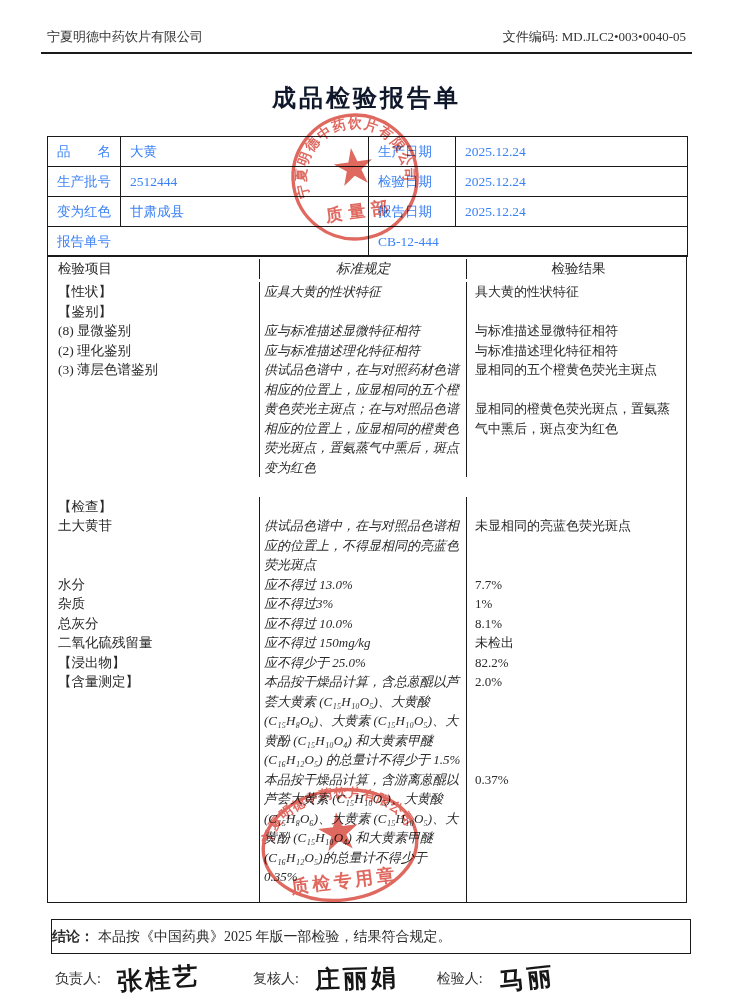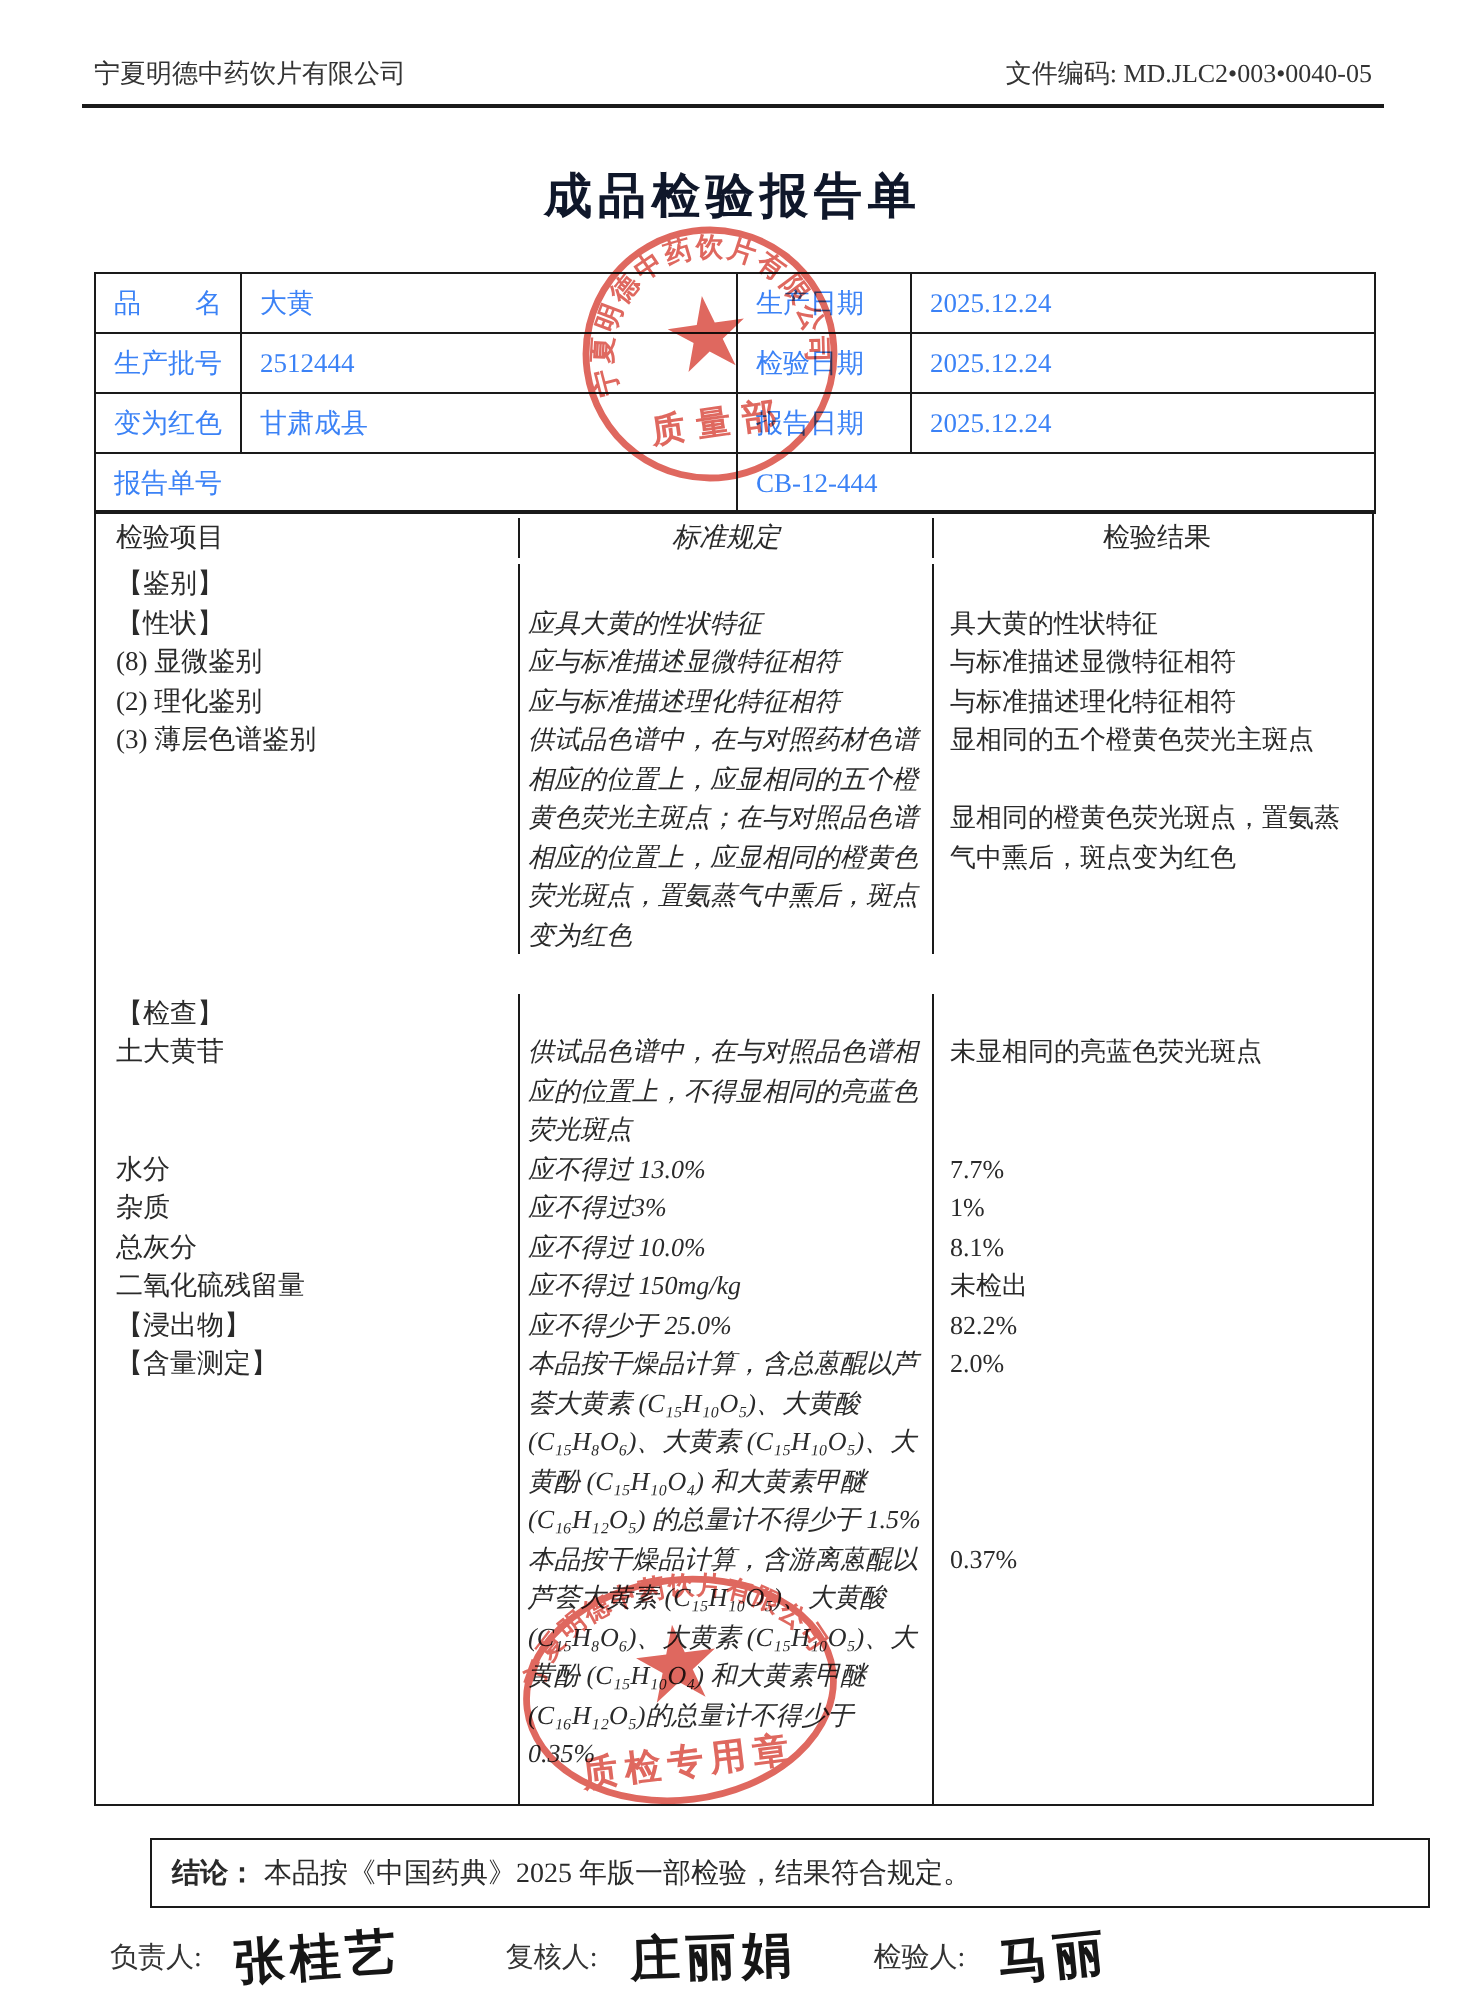--- a/index.html
+++ b/index.html
@@ -24,22 +24,22 @@
   .c2 { width:208px; border-left:1.6px solid #1a1a1a; border-right:1.6px solid #1a1a1a;
         padding:0 4px; font-size:13px; line-height:19.5px; white-space:pre-line;font-style:italic; }
   .c3 { flex:1; padding:0 4px 0 8px; font-size:13px; line-height:19.5px; white-space:pre-line; }
   .ihead { height:26px; align-items:center; }
   .ihead .c2, .ihead .c3 { text-align:center; font-size:13.5px; }
   .ibody { display:flex; flex-direction:column; }
   .ifill { flex:1; display:flex; }
   .gap-above { margin-top:19.5px; }
 
   
-  .conc { width:640px; margin:3px 0 0 75px; border:1.8px solid #1a1a1a; height:35px;
-          display:flex; align-items:center; padding-left:10px; font-size:14px; }
+  .conc { width:640px; margin:3px 0 0 51px; border:1.8px solid #1a1a1a; height:35px;
+          display:flex; align-items:center; font-size:14px; }
   .conc b { font-weight:700; margin-right:4px; }
 
   
   .sigs { margin:16px 0 0 55px; display:flex; align-items:flex-start; font-size:14px; color:#333; }
   .sig { display:flex; align-items:flex-start; }
   .sig .name { font-size:25px; font-weight:700; letter-spacing:3px; color:#161616;
                margin:-8px 0 0 16px; transform:rotate(-4deg); }
   .sig2 { margin-left:52px; } .sig3 { margin-left:38px; }
   .sig2 .name { transform:rotate(-2deg); } .sig3 .name { transform:rotate(-6deg); }
 
@@ -97,28 +97,28 @@
     </table>
 
   <div class="itable">
     <div class="ihead">
       <div class="c1">检验项目</div>
       <div class="c2">标准规定</div>
       <div class="c3">检验结果</div>
     </div>
     <div class="ibody">
         <div class="irow">
+      <div class="c1">【性状】</div>
+      <div class="c2">应具大黄的性状特征</div>
+      <div class="c3">具大黄的性状特征</div>
+    </div>
+        <div class="irow">
       <div class="c1">【鉴别】</div>
       <div class="c2"></div>
       <div class="c3"></div>
-    </div>
-        <div class="irow">
-      <div class="c1">【性状】</div>
-      <div class="c2">应具大黄的性状特征</div>
-      <div class="c3">具大黄的性状特征</div>
     </div>
         <div class="irow">
       <div class="c1">(8) 显微鉴别</div>
       <div class="c2">应与标准描述显微特征相符</div>
       <div class="c3">与标准描述显微特征相符</div>
     </div>
         <div class="irow">
       <div class="c1">(2) 理化鉴别</div>
       <div class="c2">应与标准描述理化特征相符</div>
       <div class="c3">与标准描述理化特征相符</div>

